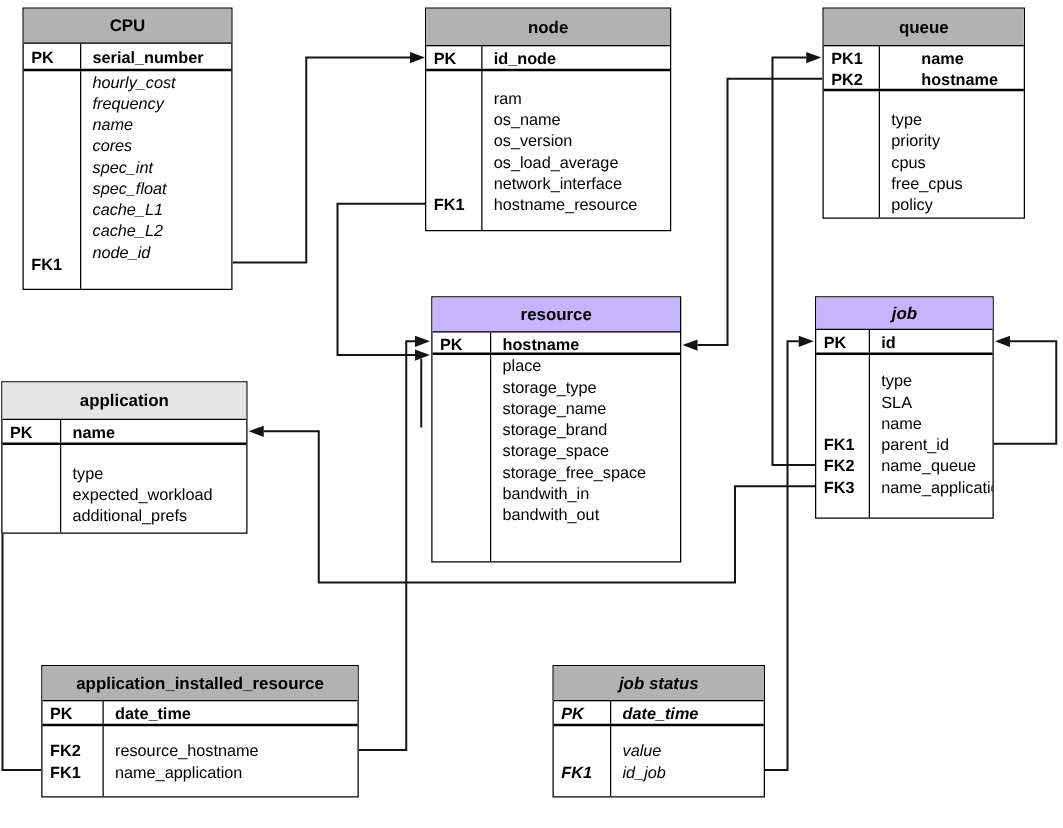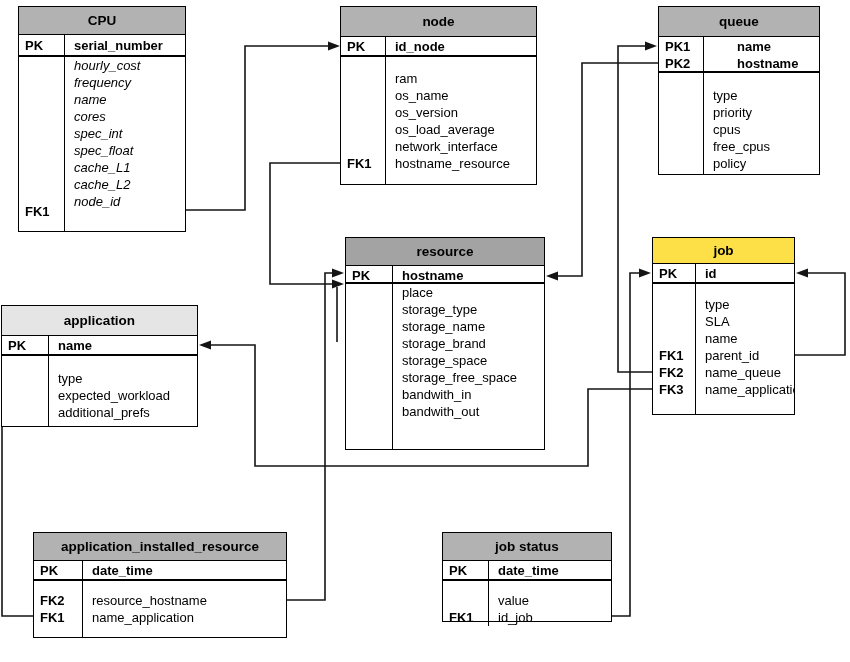--- a/index.html
+++ b/index.html
@@ -180,21 +180,21 @@
           <div class="eflds" style="padding-top: 14px;">
             <div class="erow efield">type</div>
             <div class="erow efield">priority</div>
             <div class="erow efield">cpus</div>
             <div class="erow efield">free_cpus</div>
             <div class="erow efield">policy</div>
           </div>
         </div>
       </div>
       <div class="etable" style="left: 345px; top: 237px; width: 200px; height: 213px; border-color: rgb(0, 0, 0);">
-        <div class="ehead" style="height: 28px; background: #a3a3a3; border-color: rgb(0, 0, 0);">resource</div>
+        <div class="ehead" style="height: 28px; background: #c4b5fd; border-color: rgb(0, 0, 0);">resource</div>
         <div class="esec ekeys" style="height: 18px;">
           <div class="etags" style="width: 47px; padding-top: 1px; border-color: rgb(0, 0, 0);">
             <div class="erow etag">PK</div>
           </div>
           <div class="eflds" style="padding-top: 1px;">
             <div class="erow efield">hostname</div>
           </div>
         </div>
         <div class="esec ebody">
           <div class="etags" style="width: 47px; padding-top: 13px; border-color: rgb(0, 0, 0);">
@@ -213,21 +213,21 @@
             <div class="erow efield">storage_name</div>
             <div class="erow efield">storage_brand</div>
             <div class="erow efield">storage_space</div>
             <div class="erow efield">storage_free_space</div>
             <div class="erow efield">bandwith_in</div>
             <div class="erow efield">bandwith_out</div>
           </div>
         </div>
       </div>
       <div class="etable" style="left: 652px; top: 237px; width: 143px; height: 178px; border-color: rgb(0, 0, 0);">
-        <div class="ehead" style="height: 26px; background: #fde047; border-color: rgb(0, 0, 0);">job</div>
+        <div class="ehead" style="height: 26px; background: #c4b5fd; border-color: rgb(0, 0, 0); font-style: italic;">job</div>
         <div class="esec ekeys" style="height: 20px;">
           <div class="etags" style="width: 43px; padding-top: 1px; border-color: rgb(0, 0, 0);">
             <div class="erow etag">PK</div>
           </div>
           <div class="eflds" style="padding-top: 1px;">
             <div class="erow efield">id</div>
           </div>
         </div>
         <div class="esec ebody">
           <div class="etags" style="width: 43px; padding-top: 12px; border-color: rgb(0, 0, 0);">
@@ -285,21 +285,21 @@
           <div class="etags" style="width: 49px; padding-top: 11px; border-color: rgb(0, 0, 0);">
             <div class="erow etag">FK2</div>
             <div class="erow etag">FK1</div>
           </div>
           <div class="eflds" style="padding-top: 11px;">
             <div class="erow efield">resource_hostname</div>
             <div class="erow efield">name_application</div>
           </div>
         </div>
       </div>
-      <div class="etable" style="left: 442px; top: 532px; width: 170px; height: 90px; border-color: rgb(0, 0, 0);">
+      <div class="etable" style="left: 442px; top: 532px; width: 170px; height: 106px; border-color: rgb(0, 0, 0); font-style: italic;">
         <div class="ehead" style="height: 28px; background: rgb(178, 178, 178); border-color: rgb(0, 0, 0);">job status</div>
         <div class="esec ekeys" style="height: 20px;">
           <div class="etags" style="width: 46px; padding-top: 1px; border-color: rgb(0, 0, 0);">
             <div class="erow etag">PK</div>
           </div>
           <div class="eflds" style="padding-top: 1px;">
             <div class="erow efield">date_time</div>
           </div>
         </div>
         <div class="esec ebody">

